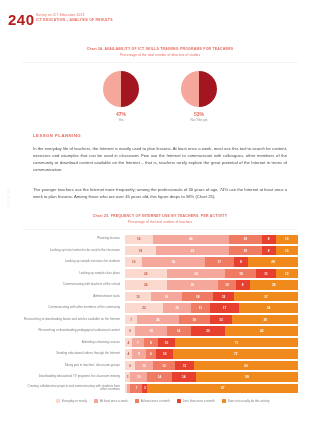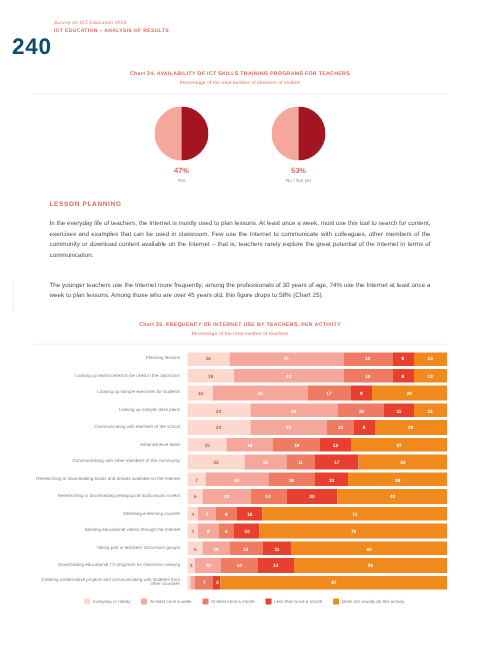--- a/index.html
+++ b/index.html
@@ -6,22 +6,22 @@
   body{
     width:320px;height:438px;background:#ffffff;
     font-family:"Liberation Sans",sans-serif;
     overflow:hidden;position:relative;
   }
   .page{position:relative;width:320px;height:438px;}
 
   
   .runhead{position:absolute;left:0;top:11px;width:320px;height:24px;}
   .folio{
-    position:absolute;left:8px;top:12px;
-    font-size:15px;font-weight:700;color:#0c4a6e;letter-spacing:.5px;
+    position:absolute;left:8px;top:0px;
+    font-size:15px;font-weight:700;color:#b91c1c;letter-spacing:.5px;
   }
   .rh-lines{position:absolute;left:36px;top:2px;}
   .rh1{font-size:3.2px;color:#e2695c;letter-spacing:.18px;line-height:5px;}
   .rh2{font-size:3.4px;color:#e2695c;font-weight:700;letter-spacing:.22px;line-height:5.5px;}
 
   
   .vtab{
     position:absolute;left:-8px;top:196px;width:34px;
     transform:rotate(-90deg);transform-origin:center center;
     font-size:3px;color:#ededed;letter-spacing:.3px;text-align:center;

